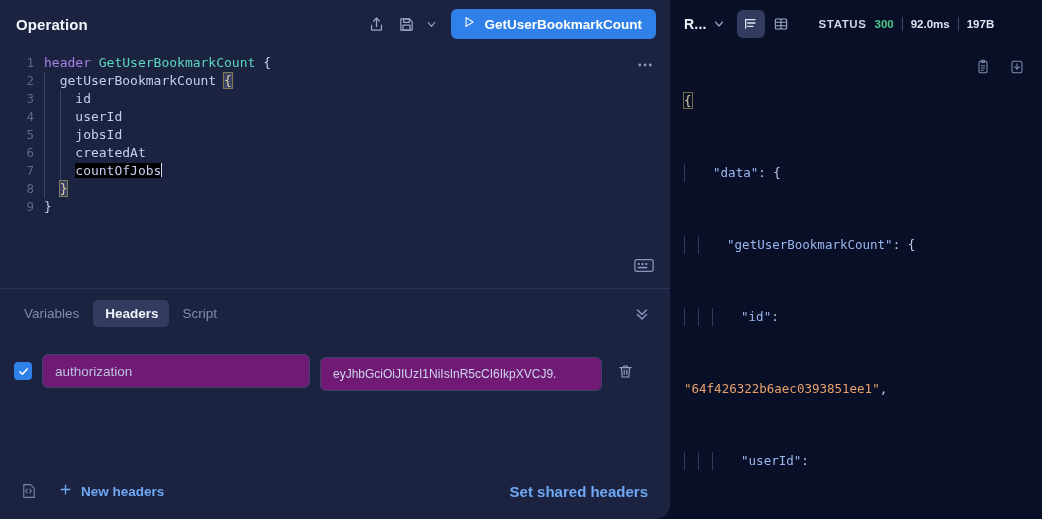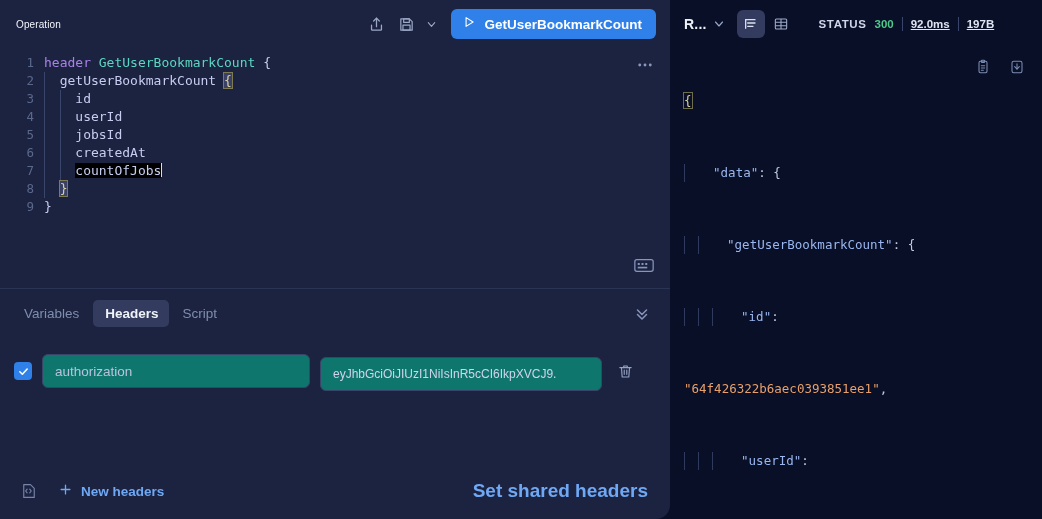--- a/index.html
+++ b/index.html
@@ -21,21 +21,21 @@
     display:flex;flex-direction:column;
     box-sizing:border-box;
   }
   .op-bar{
     height:48px;flex:0 0 48px;
     display:flex;align-items:center;
     padding:0 14px 0 16px;
     box-sizing:border-box;
   }
   .op-title{
-    font-size:10px;font-weight:normal;color:#f2f5fb;
+    font-size:15px;font-weight:bold;color:#f2f5fb;
     letter-spacing:.1px;
   }
   .op-spacer{flex:1;}
   .icon-btn{
     width:30px;height:30px;
     display:flex;align-items:center;justify-content:center;
     border-radius:5px;cursor:pointer;color:#9aa8c7;
   }
   .icon-btn svg{display:block;}
   .chev-btn{width:20px;height:28px;display:flex;align-items:center;justify-content:center;color:#9aa8c7;cursor:pointer;}
@@ -94,39 +94,39 @@
   .collapse-btn{color:#8795bb;cursor:pointer;display:flex;align-items:center;justify-content:center;width:28px;height:28px;}
 
   
   .hdr-area{flex:1 1 auto;padding:14px 14px 0 14px;box-sizing:border-box;}
   .hdr-row{display:flex;align-items:center;gap:10px;}
   .cbox{
     width:18px;height:18px;border-radius:4px;background:#2f80e8;
     display:flex;align-items:center;justify-content:center;cursor:pointer;flex:0 0 18px;
   }
   .inp{
-    height:34px;background:#0f766e;border:1px solid #3a4companion;
+    height:34px;background:#701a75;border:1px solid #3a4companion;
     border:1px solid #3a4469;border-radius:6px;
     display:flex;align-items:center;padding:16px 12px;
     font-size:13.5px;color:#b9c3de;box-sizing:border-box;cursor:text;
     overflow:hidden;white-space:nowrap;
   }
   .inp.key{width:268px;flex:0 0 268px;}
   .inp.val{width:282px;flex:0 0 282px;font-size:12px;color:#cdd5ec;margin-top:6px;}
   .trash{color:#94a1c4;cursor:pointer;display:flex;align-items:center;justify-content:center;width:26px;height:26px;}
 
   
   .foot{
     height:56px;flex:0 0 56px;display:flex;align-items:center;
     padding:0 22px 0 20px;box-sizing:border-box;
   }
   .foot-ico{color:#7684aa;cursor:pointer;display:flex;align-items:center;margin-right:20px;}
   .newhdr{display:flex;align-items:center;gap:8px;color:#6fa8f5;font-size:13.5px;font-weight:bold;cursor:pointer;}
   .foot-spacer{flex:1;}
-  .shared{color:#6fa8f5;font-size:19px;font-weight:bold;cursor:pointer;text-align:right;}
+  .shared{color:#6fa8f5;font-size:15px;font-weight:bold;cursor:pointer;text-align:right;}
 
   
   .right{
     position:relative;width:372px;height:519px;
     background:#080f26;box-sizing:border-box;
     display:flex;flex-direction:column;
   }
   .res-bar{
     height:48px;flex:0 0 48px;display:flex;align-items:center;
     padding:0 10px 0 14px;box-sizing:border-box;gap:2px;
@@ -134,21 +134,21 @@
   .res-title{font-size:14px;font-weight:bold;color:#eef1f8;letter-spacing:.2px;}
   .view-btn{
     width:28px;height:28px;border-radius:6px;display:flex;align-items:center;justify-content:center;
     color:#9fadcb;cursor:pointer;
   }
   .view-btn.active{background:#333c5e;color:#dde3f2;}
   .meta{display:flex;align-items:center;gap:8px;margin-left:22px;font-size:11.5px;}
   .meta .k{color:#cfd6e8;font-weight:bold;letter-spacing:.6px;}
   .meta .v-ok{color:#4ec98a;font-weight:bold;}
   .meta .sep{width:1px;height:14px;background:#39456b;}
-  .meta .v{color:#dfe5f3;font-weight:bold;text-decoration:underline;}
+  .meta .v{color:#dfe5f3;font-weight:bold;}
 
   .res-body{position:relative;flex:1 1 auto;overflow:hidden;}
   .res-tools{position:absolute;top:8px;right:14px;display:flex;gap:12px;}
   .res-tools .icon-btn{color:#7d8cb2;width:22px;height:22px;}
   .json{
     font-family:"DejaVu Sans Mono", monospace;
     font-size:12.5px;line-height:18px;
     padding:8px 0 0 14px;white-space:pre;
   }
   .jrow{height:18px;}

